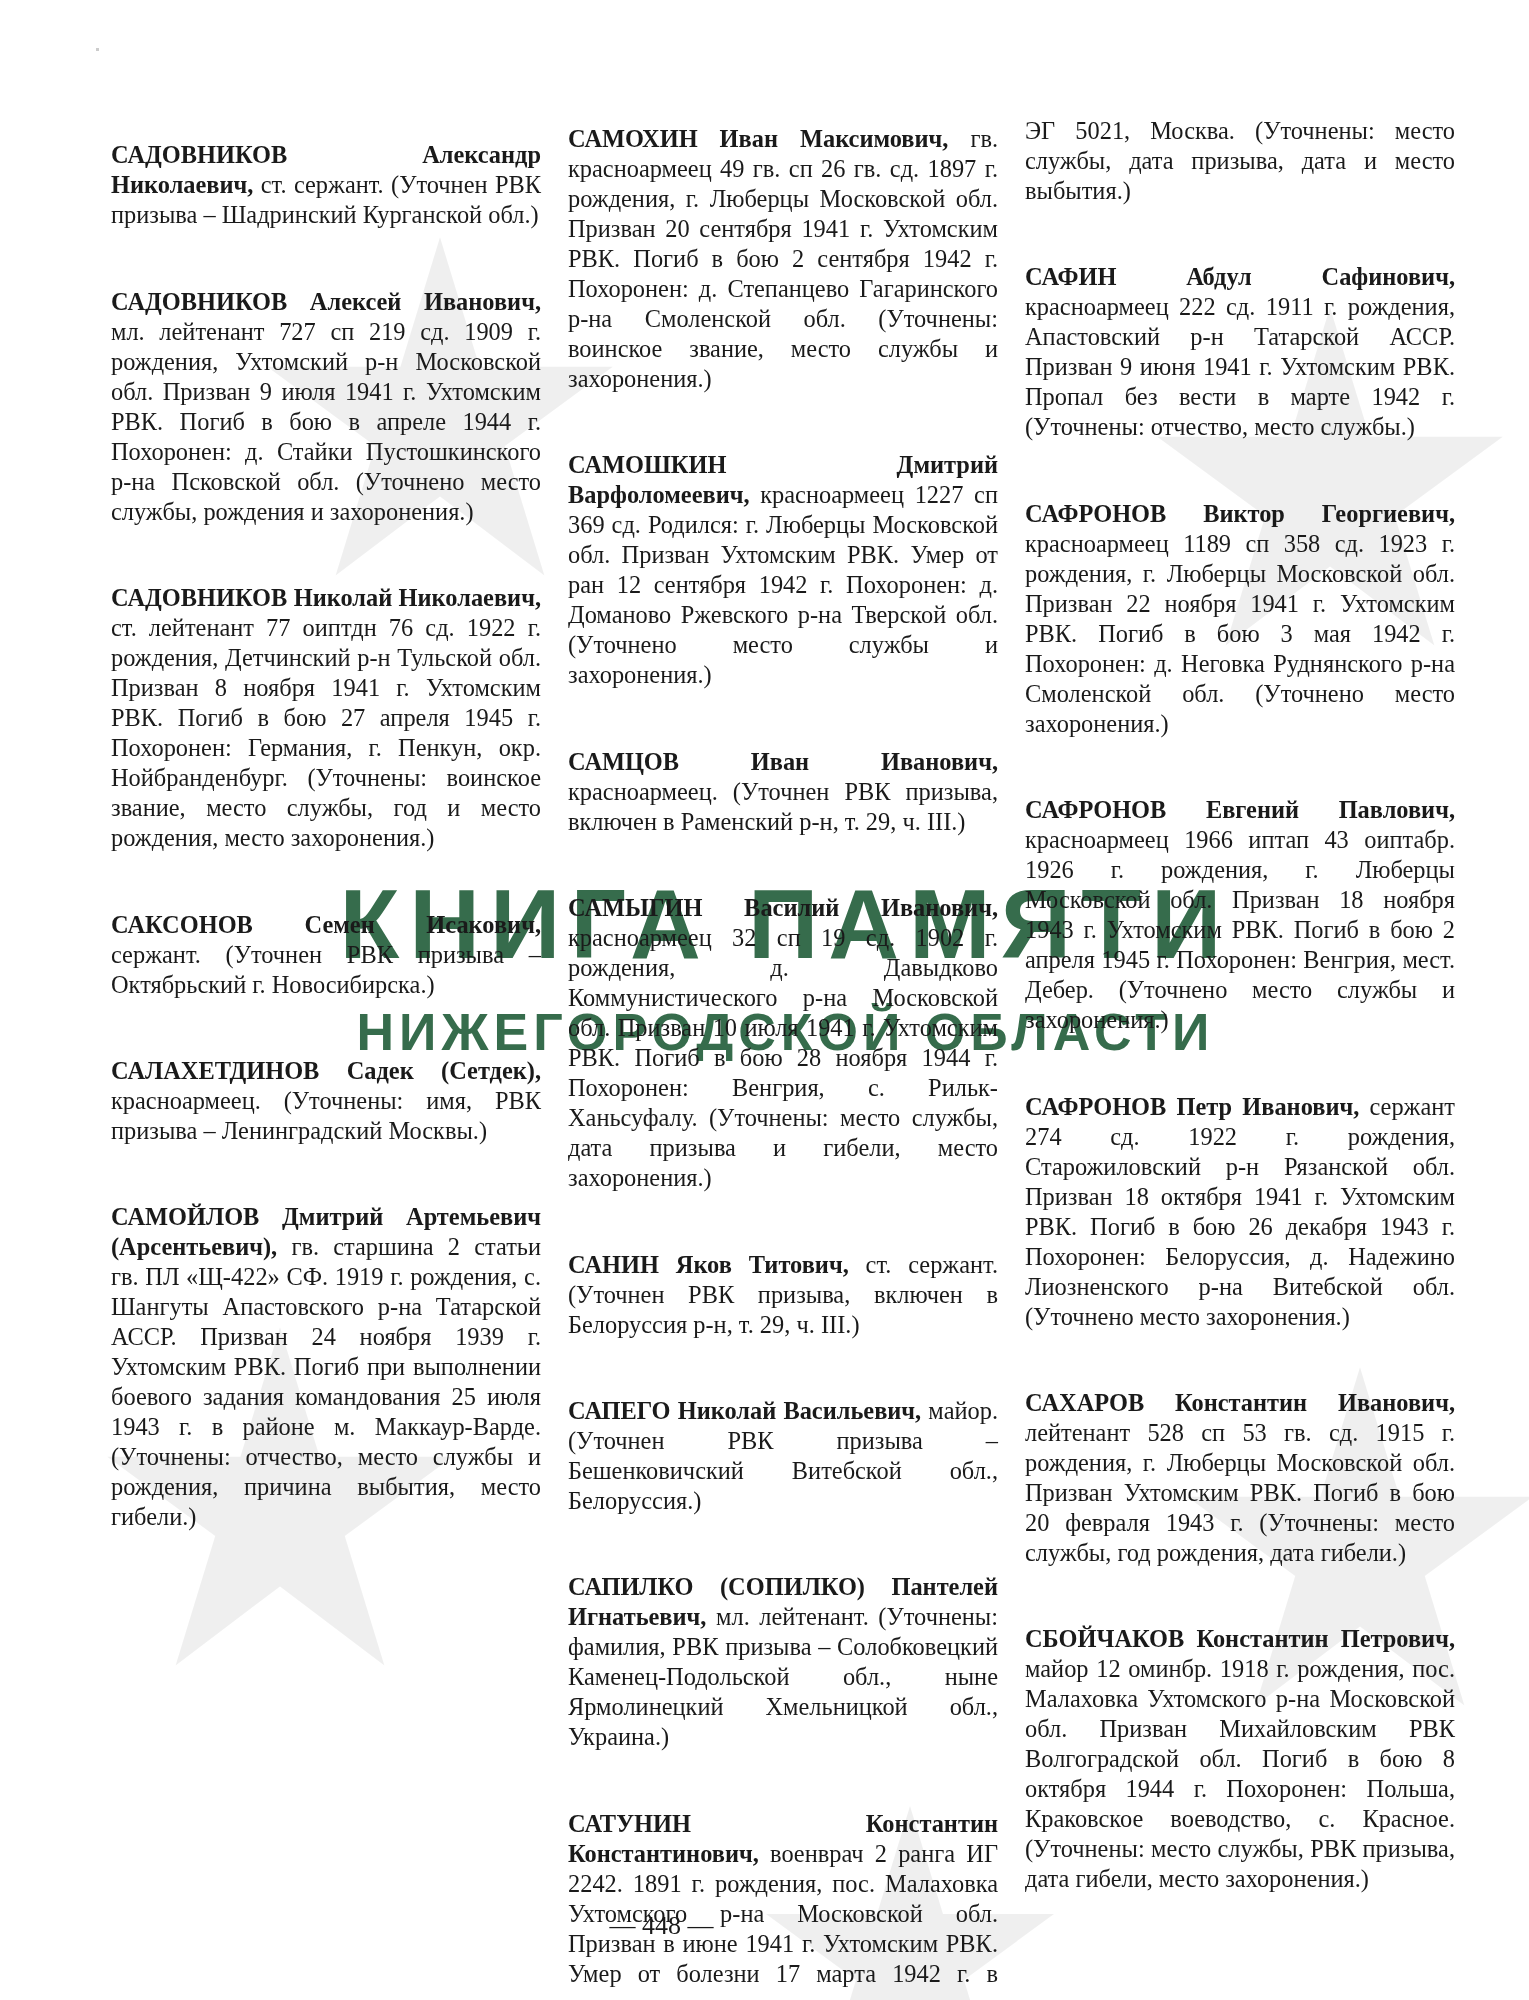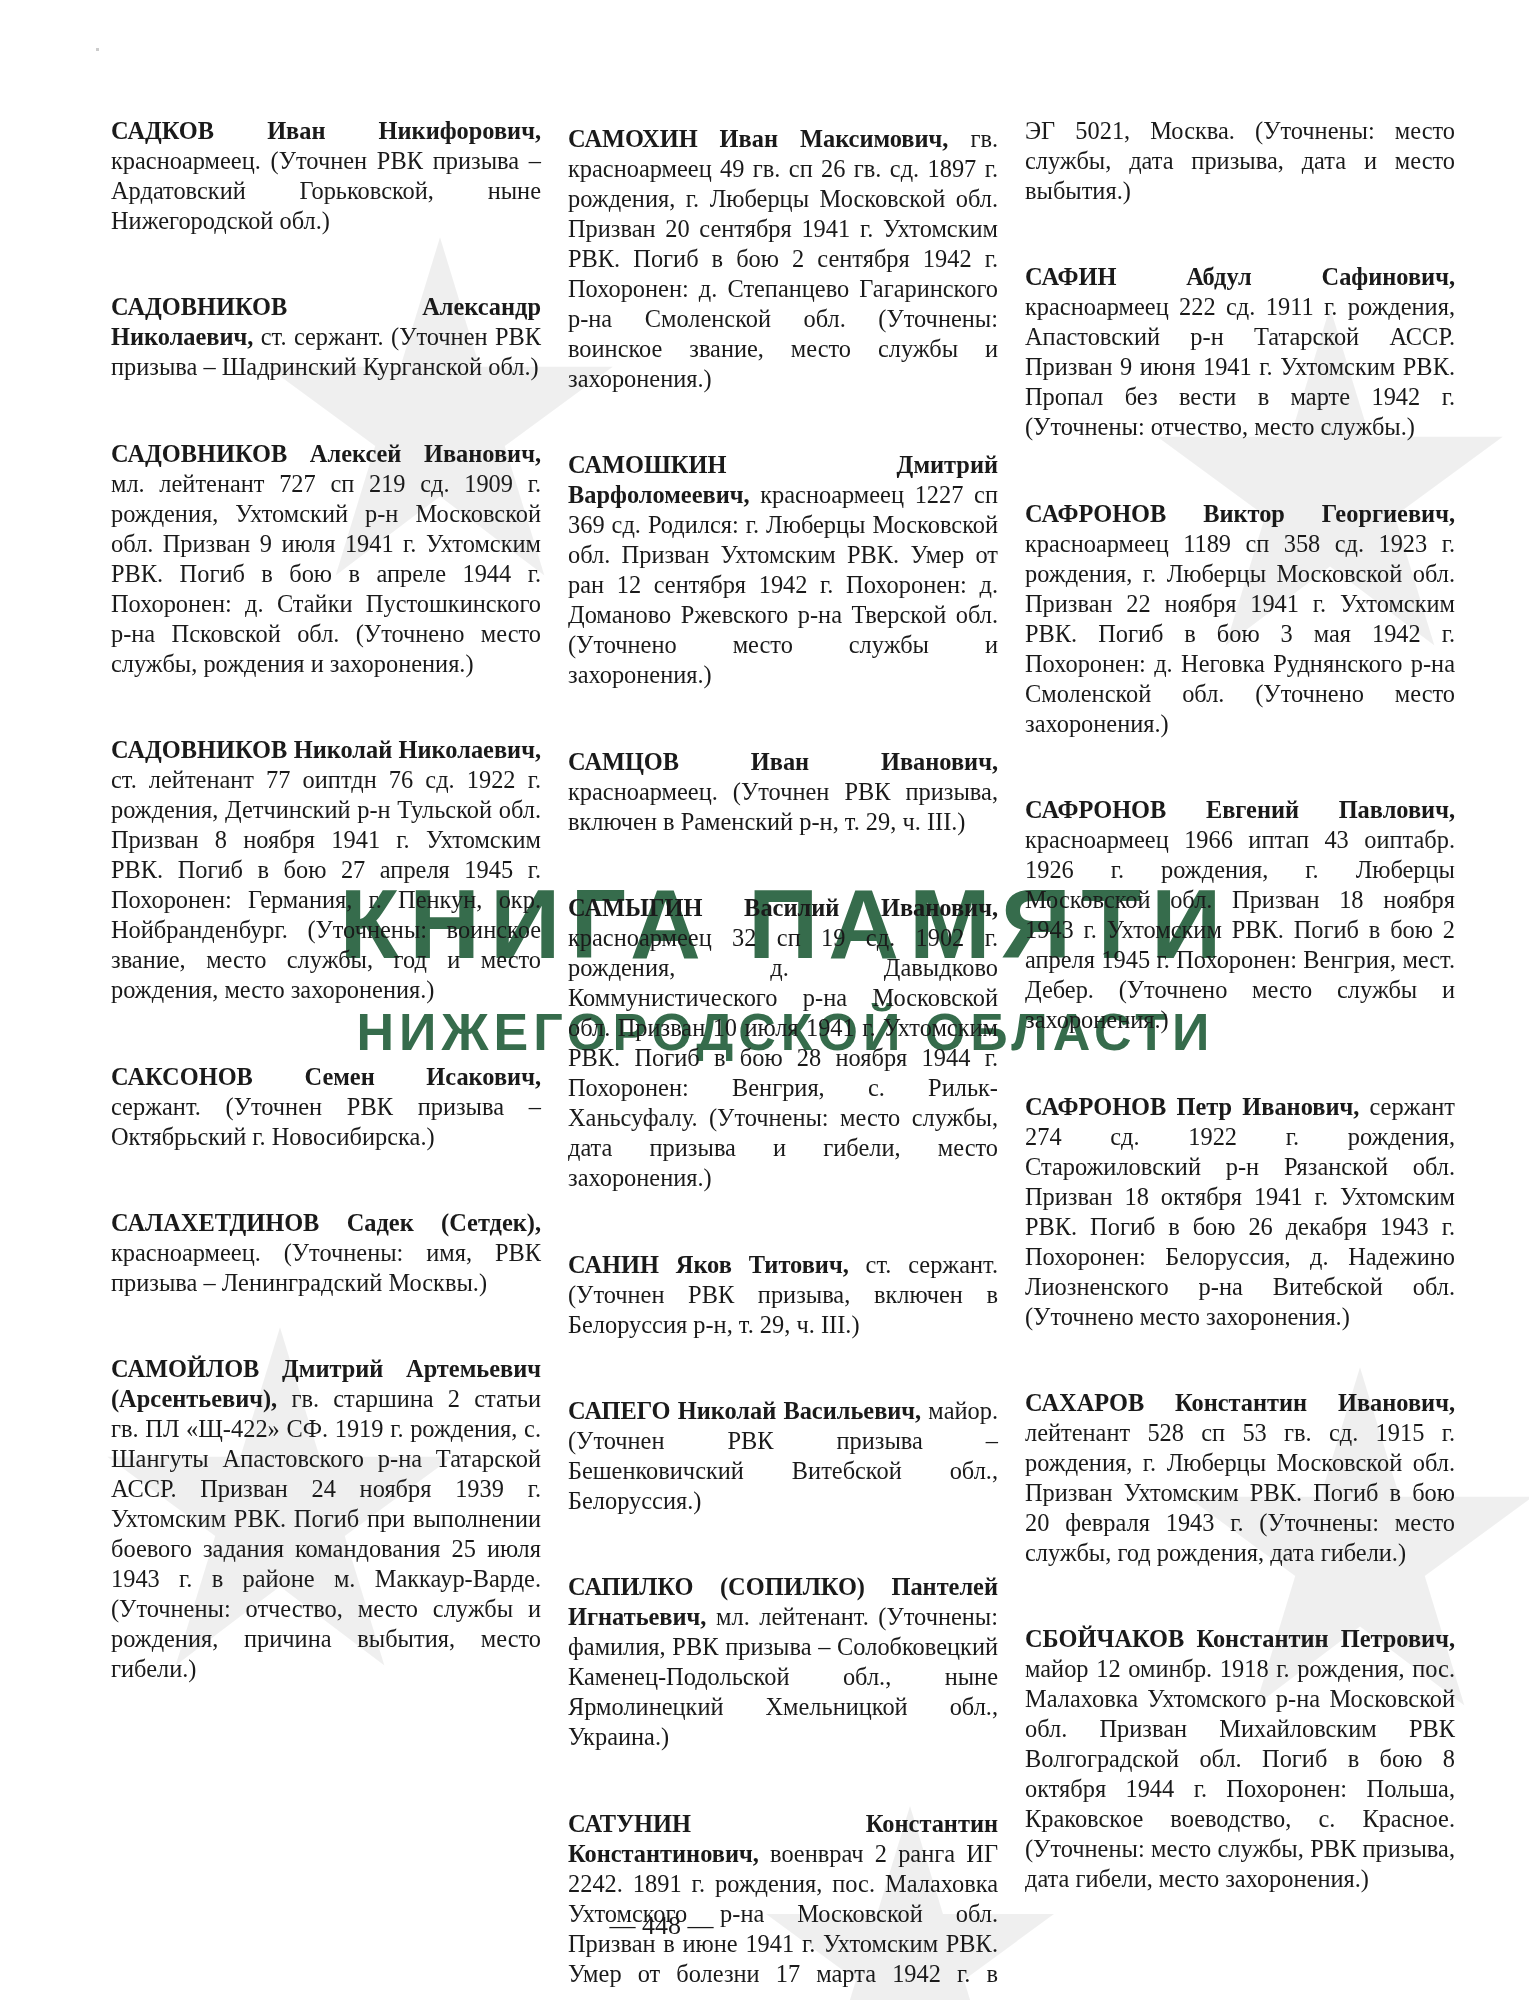--- a/index.html
+++ b/index.html
@@ -80,21 +80,20 @@
 </svg>
 <svg class="star-wm" style="left:760px;top:1800px;width:300px;height:300px;" viewBox="0 0 100 100">
   <polygon points="50,2 61,38 98,38 68,60 79,96 50,74 21,96 32,60 2,38 39,38" fill="#000"></polygon>
 </svg>
 
 <div class="watermark wm1">КНИГА ПАМЯТИ</div>
 <div class="watermark wm2">НИЖЕГОРОДСКОЙ ОБЛАСТИ</div>
 
 <div class="columns">
   <div class="col">
-    <p class="entry" style="margin-top:0"><span class="name">САДКОВ Иван Никифорович,</span><span> красноармеец. (Уточнен РВК призыва – Ардатовский Горьковской, ныне Нижегородской обл.)</span></p>
     <p class="entry"><span class="name">САДОВНИКОВ Александр Николаевич,</span><span> ст. сержант. (Уточнен РВК призыва – Шадринский Курганской обл.)</span></p>
     <p class="entry"><span class="name">САДОВНИКОВ Алексей Иванович,</span><span> мл. лейтенант 727 сп 219 сд. 1909 г. рождения, Ухтомский р-н Московской обл. Призван 9 июля 1941 г. Ухтомским РВК. Погиб в бою в апреле 1944 г. Похоронен: д. Стайки Пустошкинского р-на Псковской обл. (Уточнено место службы, рождения и захоронения.)</span></p>
     <p class="entry"><span class="name">САДОВНИКОВ Николай Николаевич,</span><span> ст. лейтенант 77 оиптдн 76 сд. 1922 г. рождения, Детчинский р-н Тульской обл. Призван 8 ноября 1941 г. Ухтомским РВК. Погиб в бою 27 апреля 1945 г. Похоронен: Германия, г. Пенкун, окр. Нойбранденбург. (Уточнены: воинское звание, место службы, год и место рождения, место захоронения.)</span></p>
     <p class="entry"><span class="name">САКСОНОВ Семен Исакович,</span><span> сержант. (Уточнен РВК призыва – Октябрьский г. Новосибирска.)</span></p>
     <p class="entry"><span class="name">САЛАХЕТДИНОВ Садек (Сетдек),</span><span> красноармеец. (Уточнены: имя, РВК призыва – Ленинградский Москвы.)</span></p>
     <p class="entry"><span class="name">САМОЙЛОВ Дмитрий Артемьевич (Арсентьевич),</span><span> гв. старшина 2 статьи гв. ПЛ «Щ-422» СФ. 1919 г. рождения, с. Шангуты Апастовского р-на Татарской АССР. Призван 24 ноября 1939 г. Ухтомским РВК. Погиб при выполнении боевого задания командования 25 июля 1943 г. в районе м. Маккаур-Варде. (Уточнены: отчество, место службы и рождения, причина выбытия, место гибели.)</span></p>
   </div>
 
   <div class="col">
     <p class="entry" style="margin-top:8px"><span class="name">САМОХИН Иван Максимович,</span><span> гв. красноармеец 49 гв. сп 26 гв. сд. 1897 г. рождения, г. Люберцы Московской обл. Призван 20 сентября 1941 г. Ухтомским РВК. Погиб в бою 2 сентября 1942 г. Похоронен: д. Степанцево Гагаринского р-на Смоленской обл. (Уточнены: воинское звание, место службы и захоронения.)</span></p>

